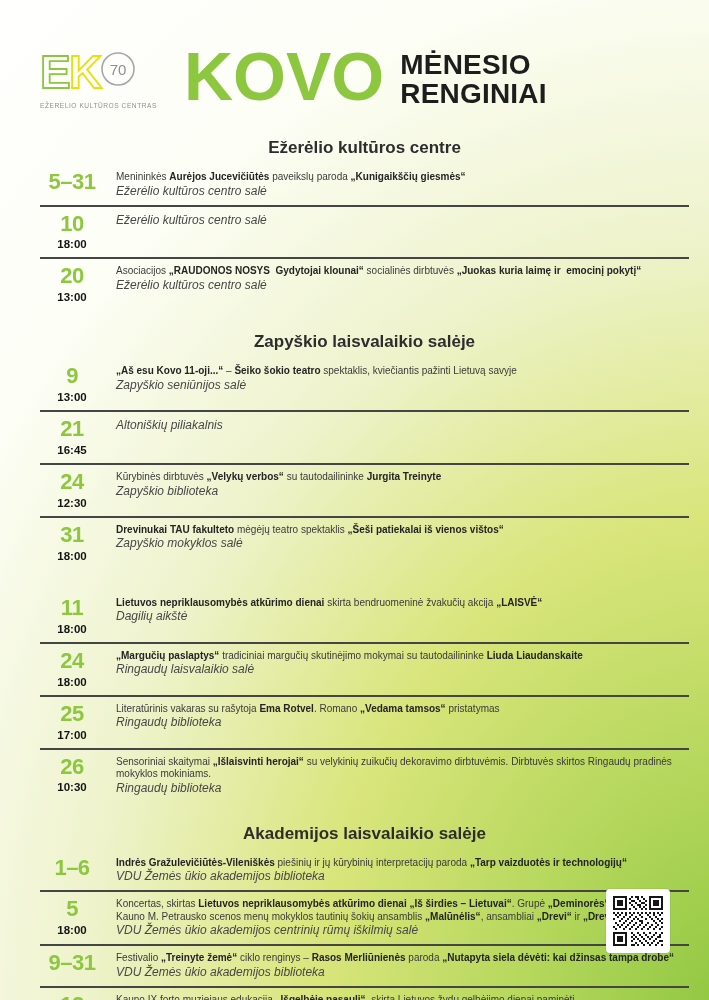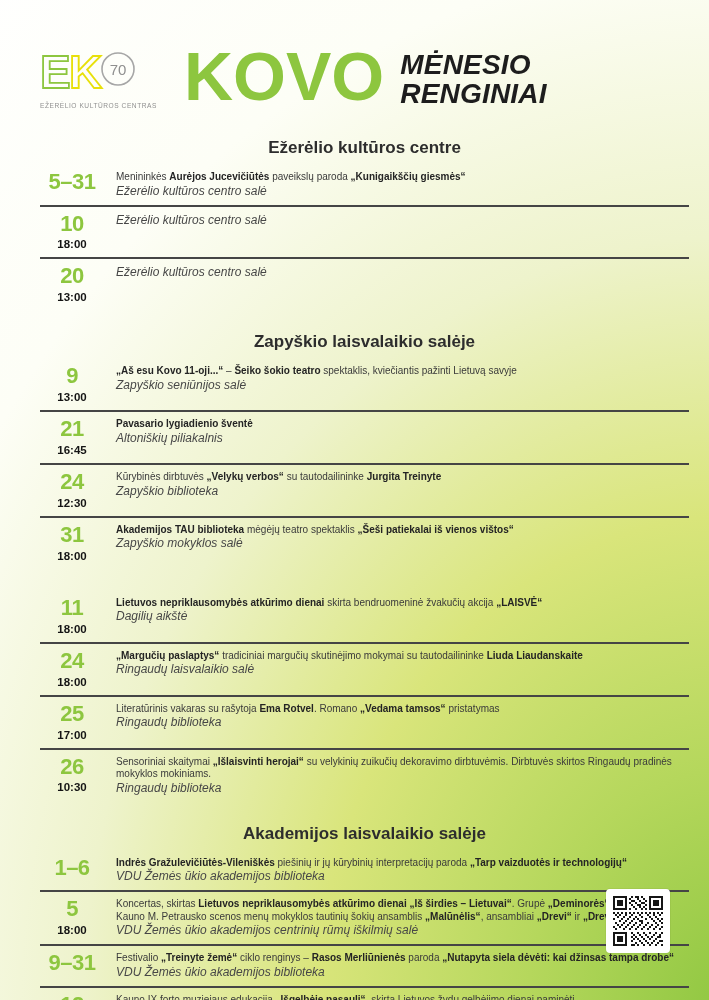--- a/index.html
+++ b/index.html
@@ -36,21 +36,20 @@
     text-align:center;
   }
   .title-rest {
     margin-left:16px;
     margin-top:0px;
     font-size:28px;
     font-weight:700;
     color:var(--text-dark,#1d1d1d);
     line-height:1.04;
     letter-spacing:0.2px;
-    font-style:italic;
   }
 
   
   .sections { margin-top:22px; }
   .section + .section { margin-top:22px; }
   .section-title {
     font-size:17px;
     font-weight:700;
     color:#2d2d2d;
     margin-bottom:7px;
@@ -136,20 +135,21 @@
       <div class="event-venue">Ežerėlio kultūros centro salė</div>
     </div>
   </div>
 
   <div class="event-row">
     <div class="date-col">
       <div class="event-date">20</div>
       <div class="event-time">13:00</div>
     </div>
     <div class="text-col">
+      <div class="event-title"><span>Asociacijos </span><span class="b">„RAUDONOS NOSYS  Gydytojai klounai“</span><span> socialinės dirbtuvės </span><span class="b">„Juokas kuria laimę ir  emocinį pokytį“</span></div>
       <div class="event-venue">Ežerėlio kultūros centro salė</div>
     </div>
   </div>
 </div>
   </section>
 
   <section class="section">
     <h2 class="section-title">Zapyškio laisvalaikio salėje</h2>
     <div class="event-list">
   <div class="event-row">
@@ -162,21 +162,20 @@
       <div class="event-venue">Zapyškio seniūnijos salė</div>
     </div>
   </div>
 
   <div class="event-row">
     <div class="date-col">
       <div class="event-date">21</div>
       <div class="event-time">16:45</div>
     </div>
     <div class="text-col">
-      <div class="event-title"><span class="b">Pavasario lygiadienio šventė</span></div>
       <div class="event-venue">Altoniškių piliakalnis</div>
     </div>
   </div>
 
   <div class="event-row">
     <div class="date-col">
       <div class="event-date">24</div>
       <div class="event-time">12:30</div>
     </div>
     <div class="text-col">
@@ -184,21 +183,21 @@
       <div class="event-venue">Zapyškio biblioteka</div>
     </div>
   </div>
 
   <div class="event-row">
     <div class="date-col">
       <div class="event-date">31</div>
       <div class="event-time">18:00</div>
     </div>
     <div class="text-col">
-      <div class="event-title"><span class="b">Akademijos TAU biblioteka</span><span> mėgėjų teatro spektaklis </span><span class="b">„Šeši patiekalai iš vienos vištos“</span></div>
+      <div class="event-title"><span class="b">Drevinukai TAU fakulteto</span><span> mėgėjų teatro spektaklis </span><span class="b">„Šeši patiekalai iš vienos vištos“</span></div>
       <div class="event-venue">Zapyškio mokyklos salė</div>
     </div>
   </div>
 </div>
   </section>
 
   <section class="section">
     <div class="event-list">
   <div class="event-row">
     <div class="date-col">

